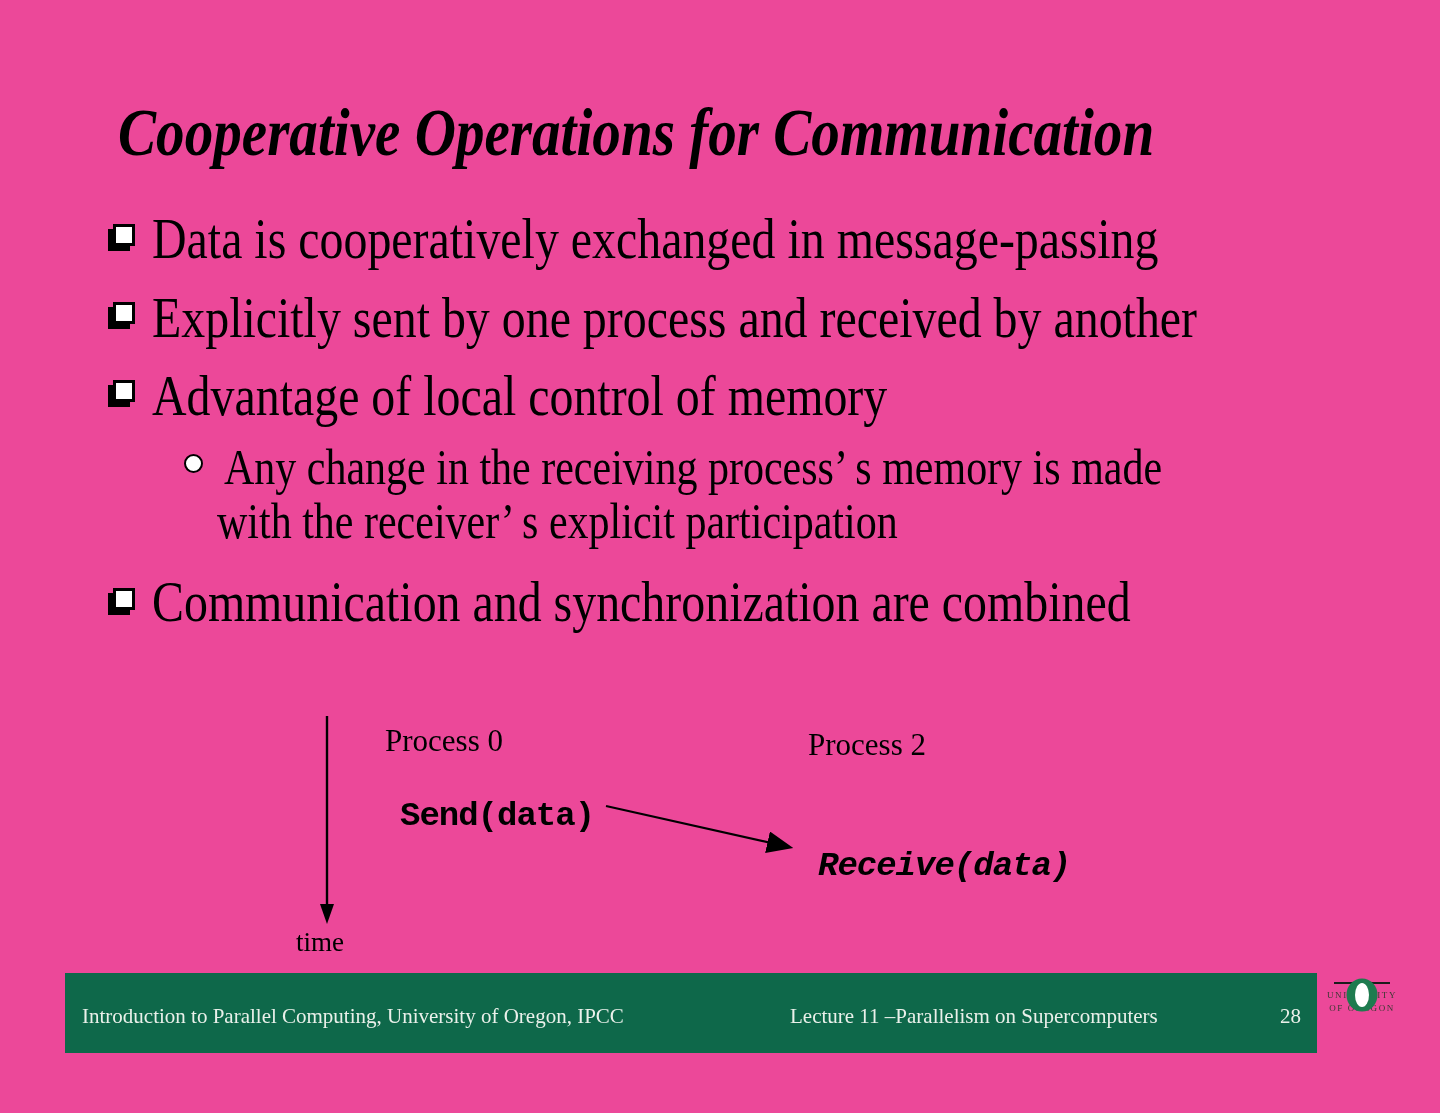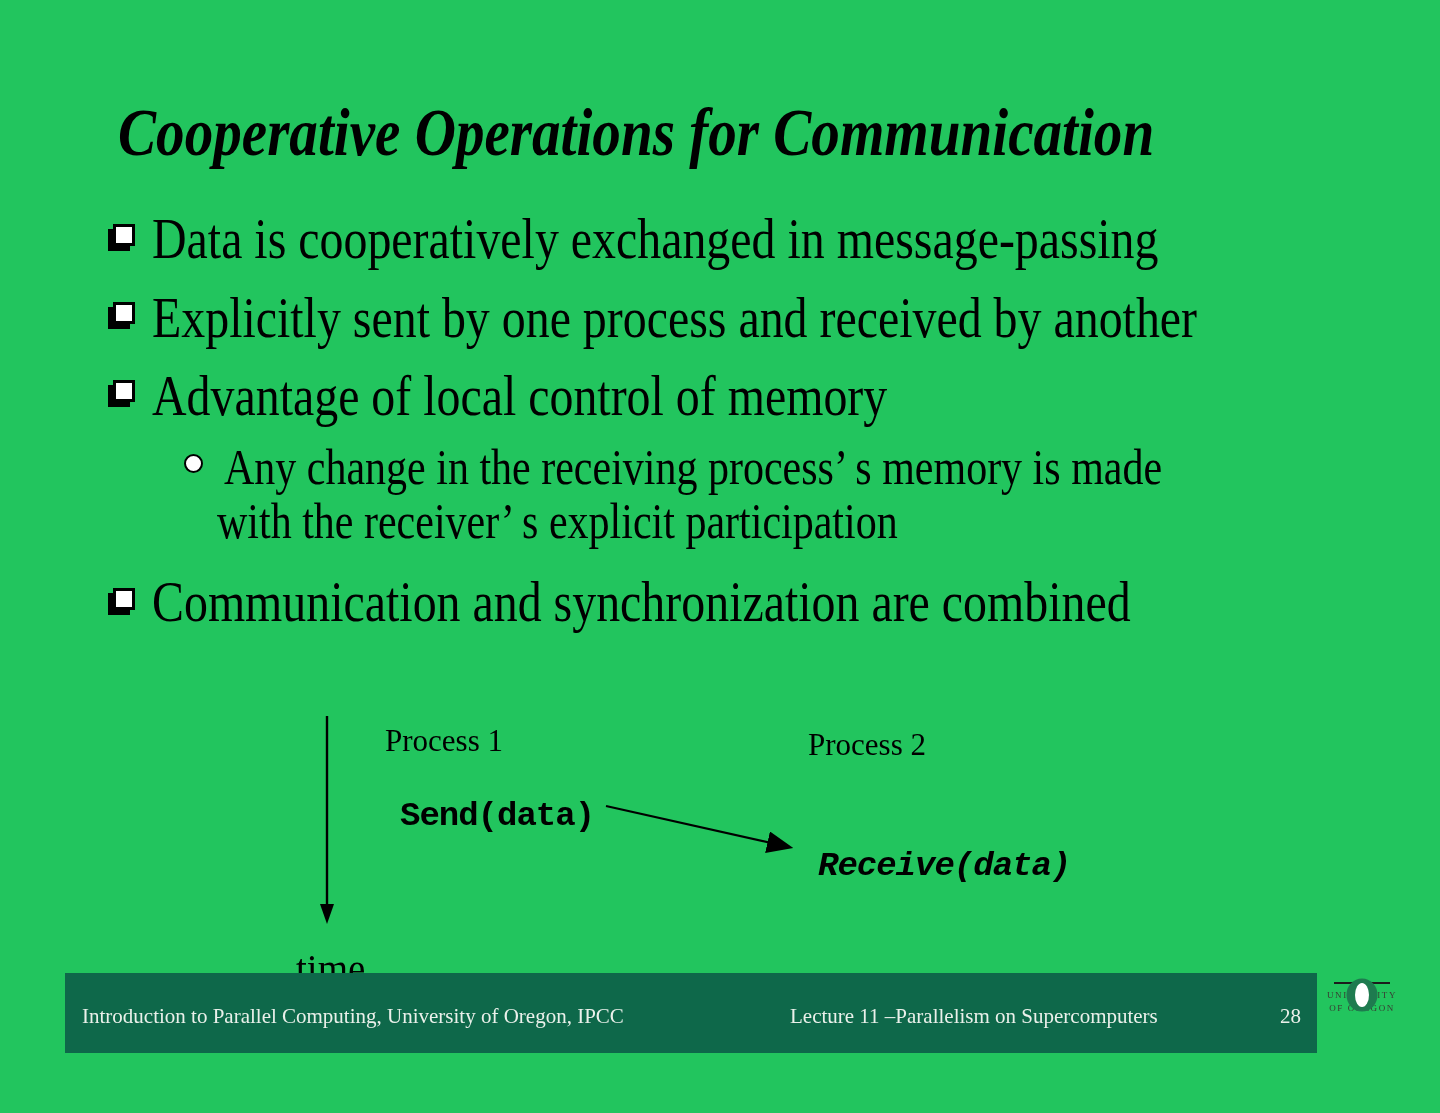--- a/index.html
+++ b/index.html
@@ -1,30 +1,30 @@
 <!DOCTYPE html>
 <html><head>
 <meta charset="utf-8">
 <style>
   html,body{margin:0;padding:0;background:#fff;}
-  .slide{position:relative;width:1440px;height:1113px;background:#22c55e;overflow:hidden;
+  .slide{position:relative;width:1440px;height:1113px;background:#ec4899;overflow:hidden;
          font-family:"Liberation Serif", serif;color:#000;}
   .abs{position:absolute;white-space:nowrap;line-height:1;}
   .cond{transform:scaleX(0.84);transform-origin:0 50%;}
   .title{left:118px;top:98px;font-size:68px;font-style:italic;font-weight:bold;}
   .btext{font-size:57px;}
   .subtext{font-size:50px;}
   
   .sq{position:absolute;width:16px;height:16px;border:3px solid #000;background:#fff;
       box-shadow:-5px 5px 0 0 #000;}
   
   .circ{position:absolute;width:15px;height:15px;border:2px solid #000;border-radius:50%;background:#fff;}
   .plabel{font-size:31px;}
   .mono{font-family:"Liberation Mono", monospace;font-weight:bold;font-size:34px;letter-spacing:-1px;}
-  .timelab{font-size:39px;margin-top:20px;}
+  .timelab{font-size:27px;}
   svg{position:absolute;overflow:visible;}
   .footer{position:absolute;left:65px;top:973px;width:1252px;height:80px;background:#0e684a;}
   .ftext{position:absolute;top:50%;transform:translateY(-50%);margin-top:3px;
          font-size:21px;color:#eaf0ea;white-space:nowrap;}
   .f-course{left:17px;}
   .f-lecture{left:725px;text-align:right;}
   .f-page{right:16px;}
   .logo{position:absolute;left:1330px;top:978px;width:64px;display:flex;flex-direction:column;
         align-items:center;}
   .logo-rule{width:56px;height:2px;background:#1c1c1c;margin-top:4px;}
@@ -53,21 +53,21 @@
 
   <span class="sq" style="left:113px;top:588px;"></span>
   <div class="abs btext cond" style="left:152px;top:573px;">Communication and synchronization are combined</div>
 
   <svg style="left:312px;top:710px;" width="30" height="216" viewBox="0 0 30 216">
     <line x1="15" y1="6" x2="15" y2="196" stroke="#000" stroke-width="2.4"></line>
     <polygon points="15,214 8,194 22,194" fill="#000"></polygon>
   </svg>
   <div class="abs timelab" style="left:296px;top:929px;">time</div>
 
-  <div class="abs plabel" style="left:385px;top:725px;">Process 1</div>
+  <div class="abs plabel" style="left:385px;top:725px;">Process 0</div>
   <div class="abs plabel" style="left:808px;top:729px;">Process 2</div>
 
   <div class="abs mono" style="left:400px;top:799px;">Send(data)</div>
   <div class="abs mono" style="left:818px;top:849px;font-style:italic;">Receive(data)</div>
 
   <svg style="left:598px;top:796px;" width="212" height="64" viewBox="0 0 212 64">
     <defs>
       <marker id="ah" markerWidth="12" markerHeight="10" refX="10" refY="5" orient="auto">
         <path d="M0,0 L12,5 L0,10 z" fill="#000"></path>
       </marker>

